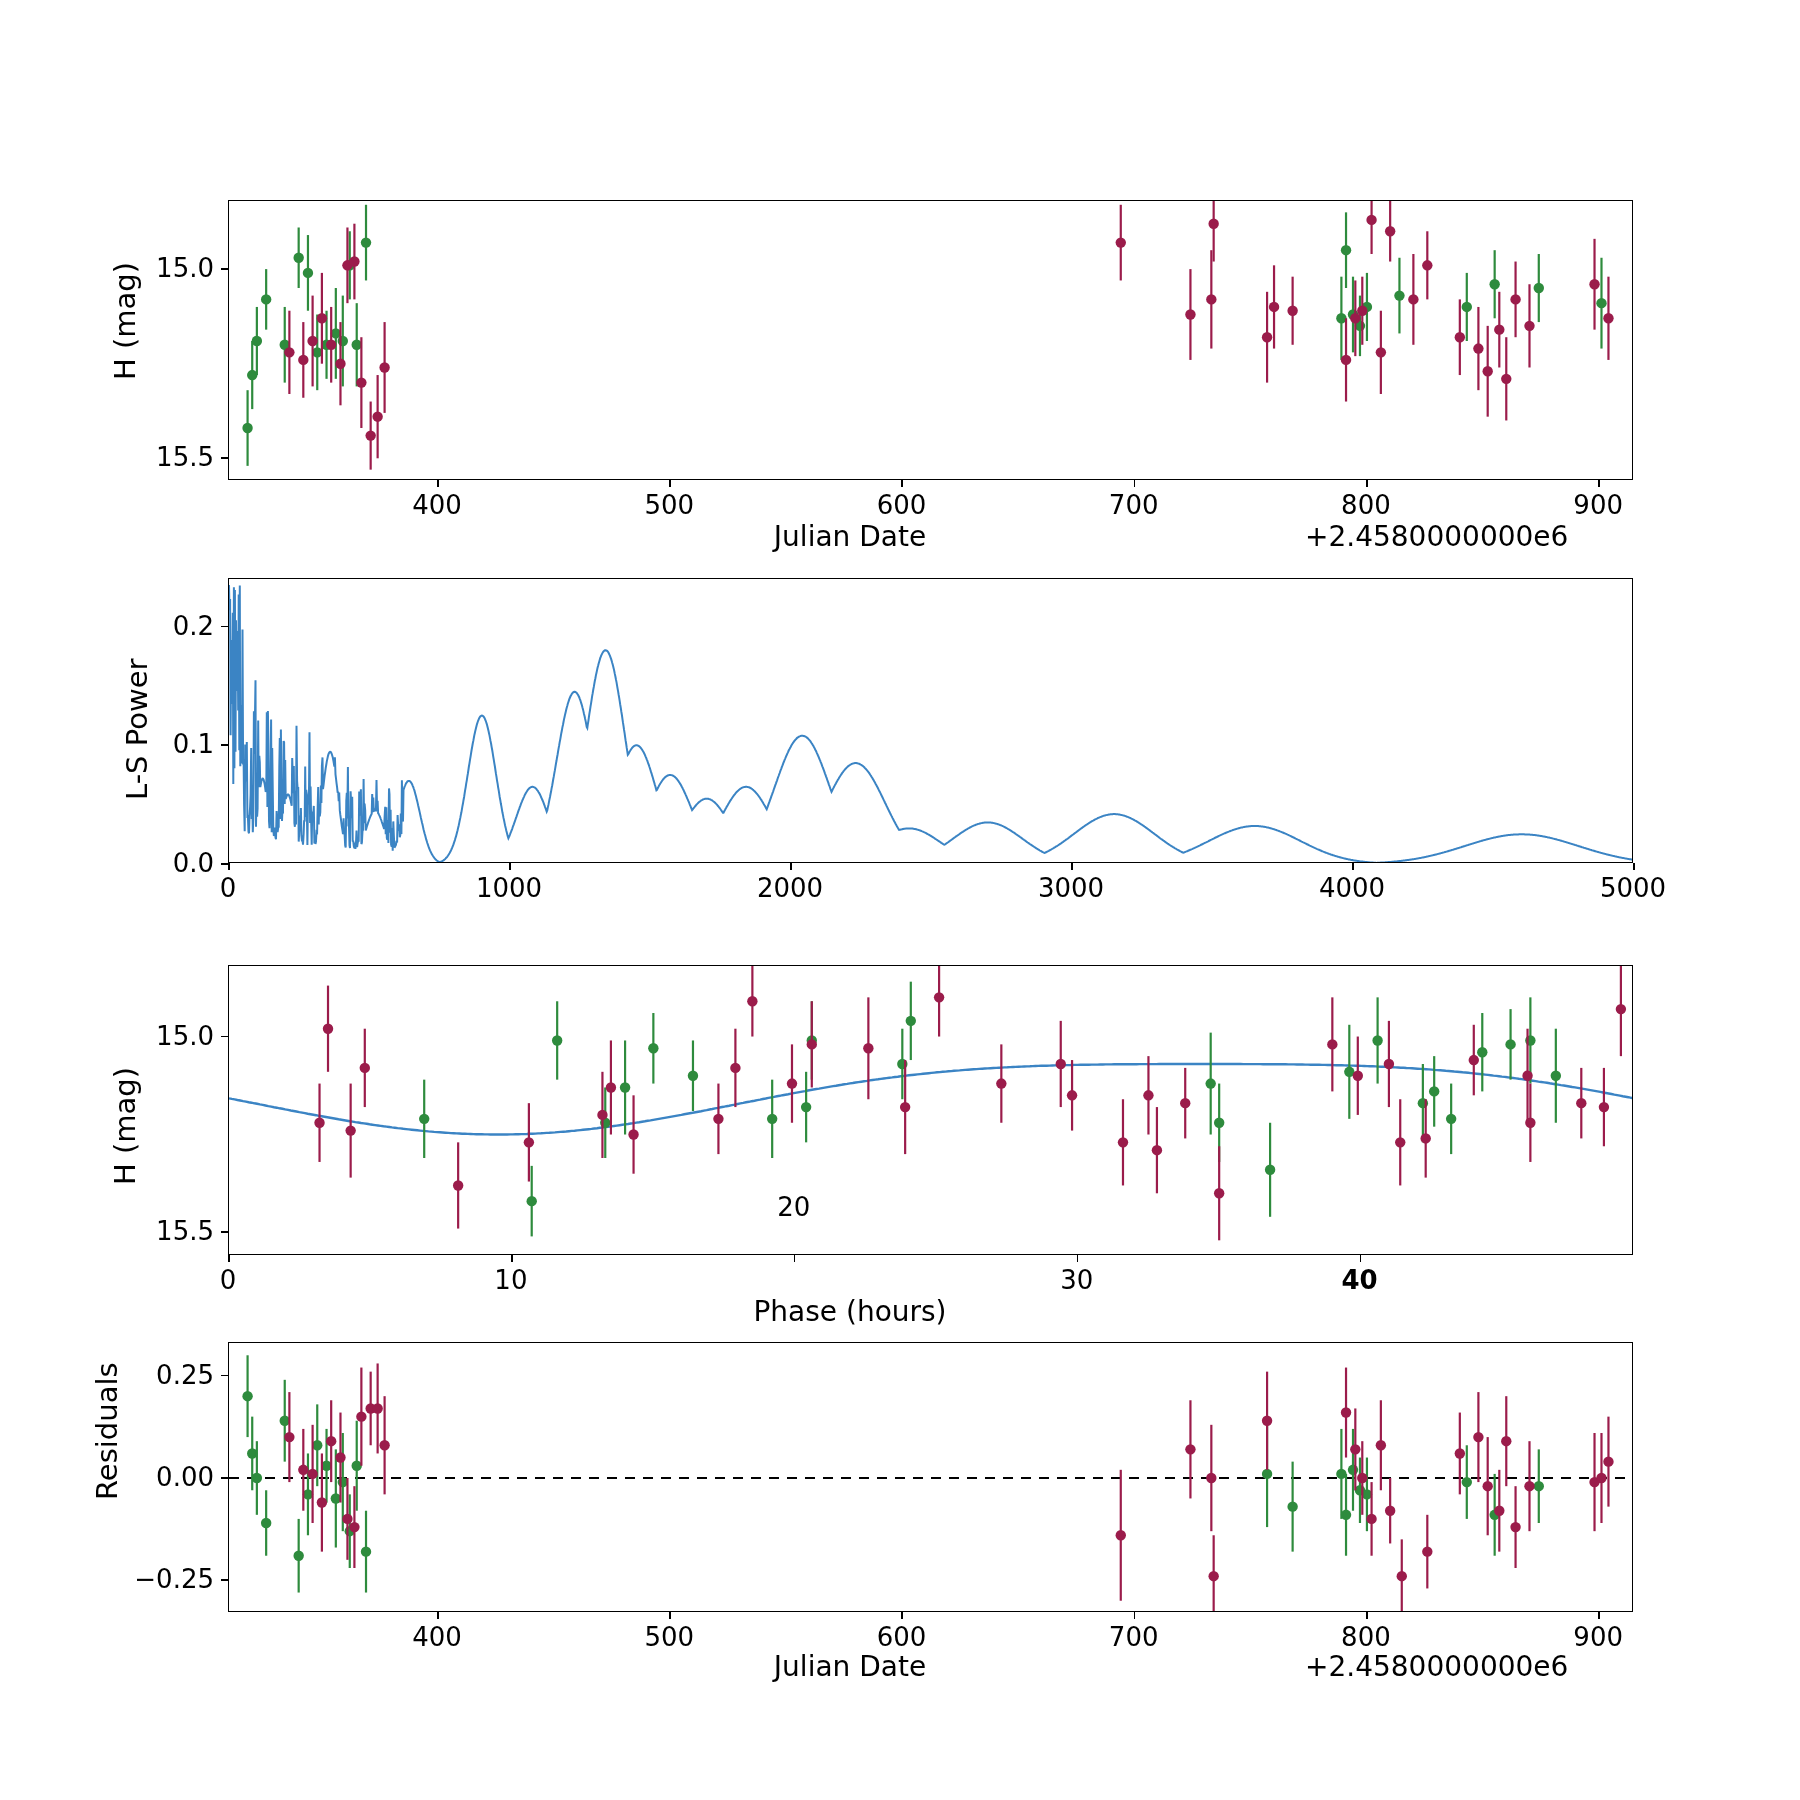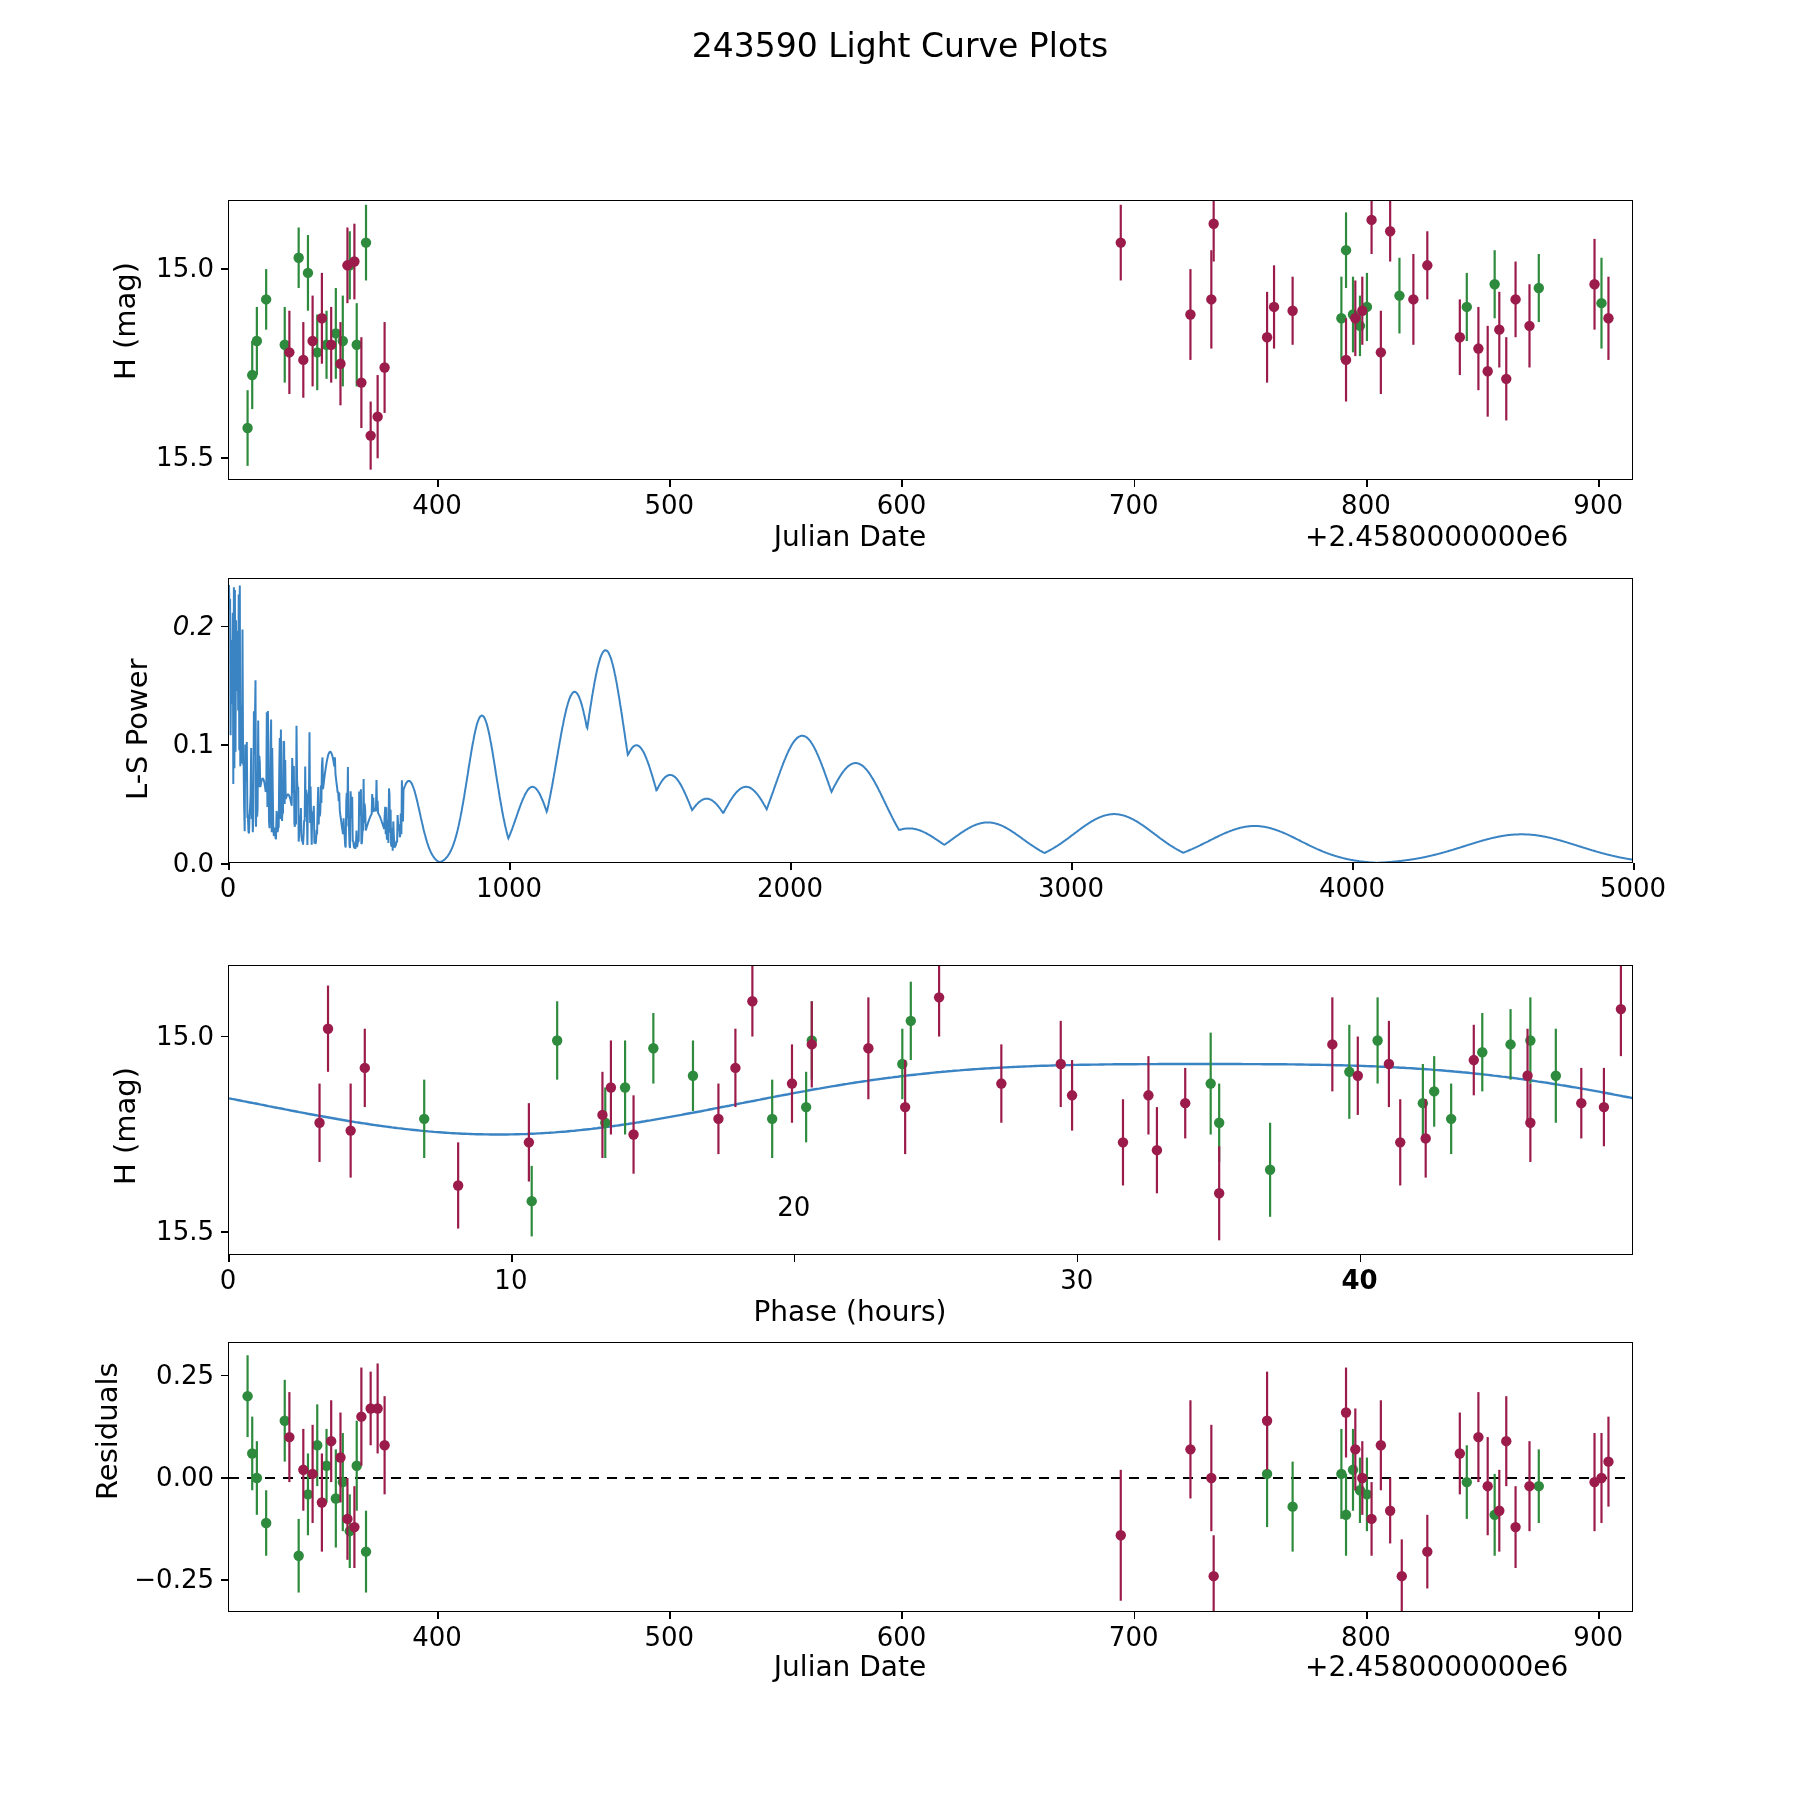--- a/index.html
+++ b/index.html
@@ -73,21 +73,20 @@
     background: #000;
     width: 1.6px;
     height: 7px;
   }
 </style>
 </head>
 <body>
 
 <div id="root">
 
-  <div class="fig-title">243590 Light Curve Plots</div>
 
   <div class="panel" style="left:0; top:0; width:1800px; height:480px;">
     <div class="ylabel" style="left:108px; top:380px; font-size:29px;">H (mag)</div>
     <div class="axes" id="ax1" style="left:228px; top:200px; width:1405px; height:280px;">
       <svg id="svg1" width="1405" height="280">
           <line x1="18.578512396694215" y1="189.1891891891891" x2="18.578512396694215" y2="264.8648648648645" stroke="#2e8b3d" stroke-width="2.2"></line>
           <circle cx="18.578512396694215" cy="227.02702702702683" r="5.2" fill="#2e8b3d"></circle>
           <line x1="23.22314049586777" y1="139.99999999999966" x2="23.22314049586777" y2="208.10810810810764" stroke="#2e8b3d" stroke-width="2.2"></line>
           <circle cx="23.22314049586777" cy="174.05405405405364" r="5.2" fill="#2e8b3d"></circle>
           <line x1="27.867768595041323" y1="105.94594594594567" x2="27.867768595041323" y2="174.05405405405364" stroke="#2e8b3d" stroke-width="2.2"></line>
@@ -249,21 +248,21 @@
         <div class="tick-label" style="left: 1071px; top: 873px; transform: translateX(-50%);">3000</div>
         <div class="tick-mark" style="left: 1352px; top: 863px;"></div>
         <div class="tick-label" style="left: 1352px; top: 873px; transform: translateX(-50%);">4000</div>
         <div class="tick-mark" style="left: 1633px; top: 863px;"></div>
         <div class="tick-label" style="left: 1633px; top: 873px; transform: translateX(-50%);">5000</div>
         <div class="tick-mark" style="width: 7px; height: 1.6px; left: 221px; top: 863px;"></div>
         <div class="tick-label" style="left: 214px; top: 863px; transform: translate(-100%, -50%);">0.0</div>
         <div class="tick-mark" style="width: 7px; height: 1.6px; left: 221px; top: 744.25px;"></div>
         <div class="tick-label" style="left: 214px; top: 744.25px; transform: translate(-100%, -50%);">0.1</div>
         <div class="tick-mark" style="width: 7px; height: 1.6px; left: 221px; top: 625.5px;"></div>
-        <div class="tick-label" style="left: 214px; top: 625.5px; transform: translate(-100%, -50%); font-style: italic;">0.2</div>
+        <div class="tick-label" style="left: 214px; top: 625.5px; transform: translate(-100%, -50%);">0.2</div>
       </div>
   </div>
 
   <div class="panel" style="left:0; top:0; width:1800px; height:480px;">
     <div class="ylabel" style="left:108px; top:1185px; font-size:29px;">H (mag)</div>
     <div class="axes" id="ax3" style="left:228px; top:965px; width:1405px; height:290px;">
       <svg id="svg3" width="1405" height="290">
           <path d="M0.0 132.3 L2.8 132.9 L5.6 133.4 L8.4 134.0 L11.2 134.5 L14.1 135.1 L16.9 135.6 L19.7 136.2 L22.5 136.7 L25.3 137.3 L28.1 137.8 L30.9 138.4 L33.7 138.9 L36.5 139.5 L39.3 140.1 L42.2 140.6 L45.0 141.2 L47.8 141.7 L50.6 142.3 L53.4 142.8 L56.2 143.4 L59.0 143.9 L61.8 144.5 L64.6 145.0 L67.4 145.5 L70.3 146.1 L73.1 146.6 L75.9 147.1 L78.7 147.7 L81.5 148.2 L84.3 148.7 L87.1 149.2 L89.9 149.8 L92.7 150.3 L95.5 150.8 L98.4 151.3 L101.2 151.8 L104.0 152.3 L106.8 152.8 L109.6 153.3 L112.4 153.7 L115.2 154.2 L118.0 154.7 L120.8 155.2 L123.6 155.6 L126.4 156.1 L129.3 156.5 L132.1 157.0 L134.9 157.4 L137.7 157.8 L140.5 158.3 L143.3 158.7 L146.1 159.1 L148.9 159.5 L151.7 159.9 L154.5 160.3 L157.4 160.6 L160.2 161.0 L163.0 161.4 L165.8 161.7 L168.6 162.1 L171.4 162.4 L174.2 162.8 L177.0 163.1 L179.8 163.4 L182.7 163.7 L185.5 164.0 L188.3 164.3 L191.1 164.6 L193.9 164.9 L196.7 165.1 L199.5 165.4 L202.3 165.6 L205.1 165.9 L207.9 166.1 L210.8 166.3 L213.6 166.5 L216.4 166.7 L219.2 166.9 L222.0 167.1 L224.8 167.2 L227.6 167.4 L230.4 167.5 L233.2 167.7 L236.0 167.8 L238.9 167.9 L241.7 168.0 L244.5 168.1 L247.3 168.2 L250.1 168.3 L252.9 168.3 L255.7 168.4 L258.5 168.4 L261.3 168.5 L264.1 168.5 L266.9 168.5 L269.8 168.5 L272.6 168.5 L275.4 168.5 L278.2 168.5 L281.0 168.4 L283.8 168.4 L286.6 168.3 L289.4 168.2 L292.2 168.1 L295.1 168.1 L297.9 168.0 L300.7 167.8 L303.5 167.7 L306.3 167.6 L309.1 167.4 L311.9 167.3 L314.7 167.1 L317.5 166.9 L320.3 166.8 L323.2 166.6 L326.0 166.4 L328.8 166.1 L331.6 165.9 L334.4 165.7 L337.2 165.5 L340.0 165.2 L342.8 164.9 L345.6 164.7 L348.4 164.4 L351.3 164.1 L354.1 163.8 L356.9 163.5 L359.7 163.2 L362.5 162.9 L365.3 162.5 L368.1 162.2 L370.9 161.8 L373.7 161.5 L376.5 161.1 L379.3 160.8 L382.2 160.4 L385.0 160.0 L387.8 159.6 L390.6 159.2 L393.4 158.8 L396.2 158.4 L399.0 158.0 L401.8 157.5 L404.6 157.1 L407.4 156.6 L410.3 156.2 L413.1 155.7 L415.9 155.3 L418.7 154.8 L421.5 154.4 L424.3 153.9 L427.1 153.4 L429.9 152.9 L432.7 152.4 L435.6 151.9 L438.4 151.4 L441.2 150.9 L444.0 150.4 L446.8 149.9 L449.6 149.4 L452.4 148.9 L455.2 148.3 L458.0 147.8 L460.8 147.3 L463.6 146.8 L466.5 146.2 L469.3 145.7 L472.1 145.2 L474.9 144.6 L477.7 144.1 L480.5 143.5 L483.3 143.0 L486.1 142.4 L488.9 141.9 L491.8 141.3 L494.6 140.8 L497.4 140.2 L500.2 139.7 L503.0 139.1 L505.8 138.6 L508.6 138.0 L511.4 137.4 L514.2 136.9 L517.0 136.3 L519.9 135.8 L522.7 135.2 L525.5 134.7 L528.3 134.1 L531.1 133.6 L533.9 133.0 L536.7 132.5 L539.5 131.9 L542.3 131.4 L545.1 130.9 L548.0 130.3 L550.8 129.8 L553.6 129.2 L556.4 128.7 L559.2 128.2 L562.0 127.6 L564.8 127.1 L567.6 126.6 L570.4 126.1 L573.2 125.6 L576.0 125.1 L578.9 124.5 L581.7 124.0 L584.5 123.5 L587.3 123.0 L590.1 122.6 L592.9 122.1 L595.7 121.6 L598.5 121.1 L601.3 120.6 L604.2 120.1 L607.0 119.7 L609.8 119.2 L612.6 118.8 L615.4 118.3 L618.2 117.9 L621.0 117.4 L623.8 117.0 L626.6 116.5 L629.4 116.1 L632.3 115.7 L635.1 115.3 L637.9 114.9 L640.7 114.4 L643.5 114.0 L646.3 113.6 L649.1 113.3 L651.9 112.9 L654.7 112.5 L657.5 112.1 L660.3 111.7 L663.2 111.4 L666.0 111.0 L668.8 110.7 L671.6 110.3 L674.4 110.0 L677.2 109.6 L680.0 109.3 L682.8 109.0 L685.6 108.7 L688.4 108.4 L691.3 108.1 L694.1 107.8 L696.9 107.5 L699.7 107.2 L702.5 106.9 L705.3 106.6 L708.1 106.3 L710.9 106.1 L713.7 105.8 L716.6 105.6 L719.4 105.3 L722.2 105.1 L725.0 104.8 L727.8 104.6 L730.6 104.4 L733.4 104.1 L736.2 103.9 L739.0 103.7 L741.8 103.5 L744.7 103.3 L747.5 103.1 L750.3 102.9 L753.1 102.7 L755.9 102.5 L758.7 102.4 L761.5 102.2 L764.3 102.0 L767.1 101.9 L769.9 101.7 L772.7 101.6 L775.6 101.4 L778.4 101.3 L781.2 101.1 L784.0 101.0 L786.8 100.9 L789.6 100.7 L792.4 100.6 L795.2 100.5 L798.0 100.4 L800.9 100.3 L803.7 100.1 L806.5 100.0 L809.3 99.9 L812.1 99.8 L814.9 99.8 L817.7 99.7 L820.5 99.6 L823.3 99.5 L826.1 99.4 L828.9 99.3 L831.8 99.3 L834.6 99.2 L837.4 99.1 L840.2 99.1 L843.0 99.0 L845.8 98.9 L848.6 98.9 L851.4 98.8 L854.2 98.8 L857.0 98.7 L859.9 98.7 L862.7 98.6 L865.5 98.6 L868.3 98.6 L871.1 98.5 L873.9 98.5 L876.7 98.4 L879.5 98.4 L882.3 98.4 L885.1 98.3 L888.0 98.3 L890.8 98.3 L893.6 98.3 L896.4 98.2 L899.2 98.2 L902.0 98.2 L904.8 98.2 L907.6 98.2 L910.4 98.1 L913.3 98.1 L916.1 98.1 L918.9 98.1 L921.7 98.1 L924.5 98.1 L927.3 98.1 L930.1 98.0 L932.9 98.0 L935.7 98.0 L938.5 98.0 L941.3 98.0 L944.2 98.0 L947.0 98.0 L949.8 98.0 L952.6 98.0 L955.4 98.0 L958.2 98.0 L961.0 98.0 L963.8 98.0 L966.6 98.0 L969.5 98.0 L972.3 98.0 L975.1 98.0 L977.9 98.0 L980.7 98.0 L983.5 98.0 L986.3 98.0 L989.1 98.0 L991.9 98.0 L994.7 98.0 L997.5 98.0 L1000.4 98.0 L1003.2 98.0 L1006.0 98.0 L1008.8 98.0 L1011.6 98.0 L1014.4 98.1 L1017.2 98.1 L1020.0 98.1 L1022.8 98.1 L1025.6 98.1 L1028.5 98.1 L1031.3 98.1 L1034.1 98.2 L1036.9 98.2 L1039.7 98.2 L1042.5 98.2 L1045.3 98.2 L1048.1 98.3 L1050.9 98.3 L1053.8 98.3 L1056.6 98.3 L1059.4 98.4 L1062.2 98.4 L1065.0 98.4 L1067.8 98.5 L1070.6 98.5 L1073.4 98.5 L1076.2 98.6 L1079.0 98.6 L1081.8 98.7 L1084.7 98.7 L1087.5 98.8 L1090.3 98.8 L1093.1 98.9 L1095.9 98.9 L1098.7 99.0 L1101.5 99.0 L1104.3 99.1 L1107.1 99.2 L1110.0 99.2 L1112.8 99.3 L1115.6 99.4 L1118.4 99.5 L1121.2 99.6 L1124.0 99.6 L1126.8 99.7 L1129.6 99.8 L1132.4 99.9 L1135.2 100.0 L1138.1 100.1 L1140.9 100.2 L1143.7 100.3 L1146.5 100.4 L1149.3 100.6 L1152.1 100.7 L1154.9 100.8 L1157.7 100.9 L1160.5 101.1 L1163.3 101.2 L1166.2 101.4 L1169.0 101.5 L1171.8 101.7 L1174.6 101.8 L1177.4 102.0 L1180.2 102.1 L1183.0 102.3 L1185.8 102.5 L1188.6 102.7 L1191.4 102.9 L1194.3 103.0 L1197.1 103.2 L1199.9 103.4 L1202.7 103.6 L1205.5 103.9 L1208.3 104.1 L1211.1 104.3 L1213.9 104.5 L1216.7 104.8 L1219.5 105.0 L1222.3 105.2 L1225.2 105.5 L1228.0 105.7 L1230.8 106.0 L1233.6 106.3 L1236.4 106.5 L1239.2 106.8 L1242.0 107.1 L1244.8 107.4 L1247.6 107.7 L1250.5 108.0 L1253.3 108.3 L1256.1 108.6 L1258.9 108.9 L1261.7 109.2 L1264.5 109.6 L1267.3 109.9 L1270.1 110.2 L1272.9 110.6 L1275.7 110.9 L1278.5 111.3 L1281.4 111.6 L1284.2 112.0 L1287.0 112.4 L1289.8 112.8 L1292.6 113.1 L1295.4 113.5 L1298.2 113.9 L1301.0 114.3 L1303.8 114.7 L1306.6 115.1 L1309.5 115.6 L1312.3 116.0 L1315.1 116.4 L1317.9 116.8 L1320.7 117.3 L1323.5 117.7 L1326.3 118.2 L1329.1 118.6 L1331.9 119.1 L1334.8 119.5 L1337.6 120.0 L1340.4 120.5 L1343.2 121.0 L1346.0 121.4 L1348.8 121.9 L1351.6 122.4 L1354.4 122.9 L1357.2 123.4 L1360.0 123.9 L1362.8 124.4 L1365.7 124.9 L1368.5 125.4 L1371.3 125.9 L1374.1 126.5 L1376.9 127.0 L1379.7 127.5 L1382.5 128.0 L1385.3 128.6 L1388.1 129.1 L1390.9 129.6 L1393.8 130.2 L1396.6 130.7 L1399.4 131.2 L1402.2 131.8 L1405.0 132.3 " fill="none" stroke="#3b84c4" stroke-width="2.4"></path>
           <line x1="195.20568632583615" y1="113.64864864864899" x2="195.20568632583615" y2="192.02702702702706" stroke="#2e8b3d" stroke-width="2.2"></line>
           <circle cx="195.20568632583615" cy="152.837837837838" r="5.2" fill="#2e8b3d"></circle>

